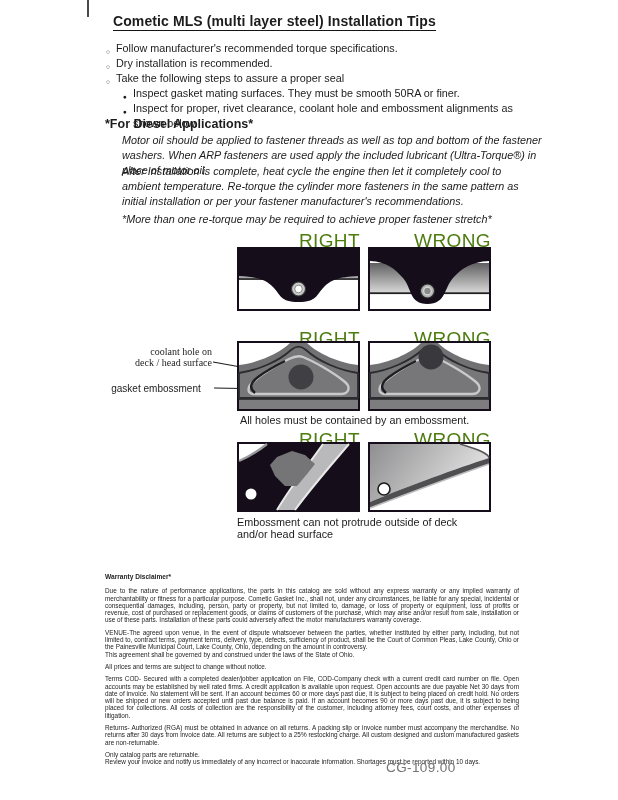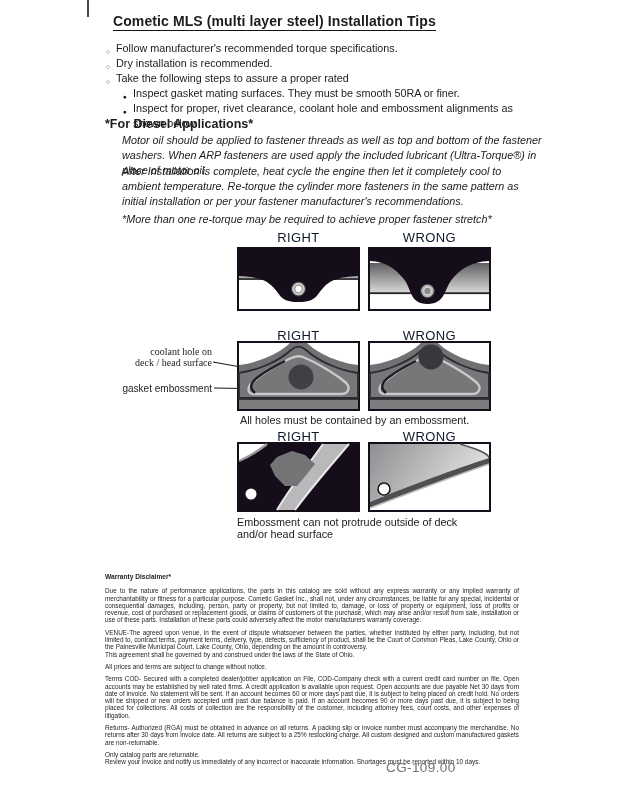--- a/index.html
+++ b/index.html
@@ -9,21 +9,21 @@
   .crop-mark{left:87px;top:0;width:1.5px;height:17px;background:#4a4a4a;}
   .title{left:113px;top:13px;font-size:14px;font-weight:bold;border-bottom:1.6px solid #141414;
          padding-bottom:1px;display:inline-block;letter-spacing:.1px;}
   .bullets{left:106px;top:41px;width:430px;font-size:10.8px;line-height:15px;}
   .bullet{position:relative;padding-left:10px;}
   .bullet::before{content:"○";position:absolute;left:0;top:2.5px;font-size:6.5px;}
   .subbullet{position:relative;margin-left:17px;padding-left:10px;}
   .subbullet::before{content:"●";position:absolute;left:0;top:2.5px;font-size:6.5px;}
   .h2{left:105px;top:117px;font-size:12.5px;font-weight:bold;}
   .para{font-size:10.8px;line-height:15px;width:420px;left:122px;font-style:italic;}
-  .dlabel{font-size:13px;letter-spacing:.4px;text-align:center;width:123px;color:#0f172a;}
+  .dlabel{font-size:19px;letter-spacing:.4px;text-align:right;width:123px;color:#4d7c0f;}
   .caption{font-size:10.8px;line-height:12px;}
   .ann{font-size:10px;line-height:11px;text-align:right;width:112px;left:100px;}
   .panel{width:123px;height:64px;display:block;}
   .panel2{width:123px;height:70px;display:block;}
   .fine{left:105px;top:573px;width:414px;font-size:6.4px;line-height:7.3px;color:#242424;}
   .fine p{margin:0 0 5px 0;text-align:justify;}
   .fine .nj{text-align:left;}
   .fine .tight{margin-bottom:0;}
   .fine-h{font-weight:bold;margin-bottom:7px;font-size:6.6px;}
   .partnum{left:386px;top:760px;font-size:13.5px;letter-spacing:.4px;color:#737373;}
@@ -33,21 +33,21 @@
 
 <div class="page">
 
   <div class="abs crop-mark"></div>
 
   <div class="abs title">Cometic MLS (multi layer steel) Installation Tips</div>
 
   <div class="abs bullets">
     <div class="bullet">Follow manufacturer's recommended torque specifications.</div>
     <div class="bullet">Dry installation is recommended.</div>
-    <div class="bullet">Take the following steps to assure a proper rated</div>
+    <div class="bullet">Take the following steps to assure a proper seal</div>
     <div class="subbullet">Inspect gasket mating surfaces.  They must be smooth 50RA or finer.</div>
     <div class="subbullet">Inspect for proper, rivet clearance, coolant hole and embossment alignments as shown below.</div>
   </div>
 
   <div class="abs h2">*For Diesel Applications*</div>
   <div class="abs para" style="top:133px;">Motor oil should be applied to fastener threads as well as top and bottom of the fastener washers. When ARP fasteners are used apply the included lubricant (Ultra-Torque®) in place of motor oil.</div>
   <div class="abs para" style="top:164px;">After Installation is complete, heat cycle the engine then let it completely cool to ambient temperature. Re-torque the cylinder more fasteners in the same pattern as initial installation or per your fastener manufacturer's recommendations.</div>
   <div class="abs para" style="top:212px;">*More than one re-torque may be required to achieve proper fastener stretch*</div>
 
   <div class="abs dlabel" style="left:237px;top:230px;">RIGHT</div>
@@ -79,21 +79,21 @@
   </svg>
 
 
   <div class="abs dlabel" style="left:237px;top:328px;">RIGHT</div>
   <div class="abs dlabel" style="left:368px;top:328px;">WRONG</div>
 
   <div class="abs ann" style="top:346px;font-family:Liberation Serif, serif;">
     <div>coolant hole on</div>
     <div>deck / head surface</div>
   </div>
-  <div class="abs ann" style="top:383px;">gasket embossment</div>
+  <div class="abs ann" style="top:383px;text-align:center;">gasket embossment</div>
 
   <svg class="abs" style="left:205px;top:353px;width:110px;height:42px;" viewBox="0 0 110 42">
     <line x1="8" y1="9" x2="97" y2="25" stroke="#1a1a1a" stroke-width="1.1"></line>
     <line x1="9" y1="35" x2="62" y2="36" stroke="#1a1a1a" stroke-width="1.1"></line>
   </svg>
 
   <svg class="abs panel2" style="left:237px;top:341px;" viewBox="0 0 123 70">
     <rect x="1" y="1" width="121" height="68" fill="#ffffff" stroke="#150d1a" stroke-width="2"></rect>
     <path d="M2,68 V24 C20,22 42,13 53,2 H70 C81,13 103,22 121,24 V68 Z" fill="#717174"></path>
     <rect x="2" y="57" width="119" height="2" fill="#3a3a3c"></rect>

